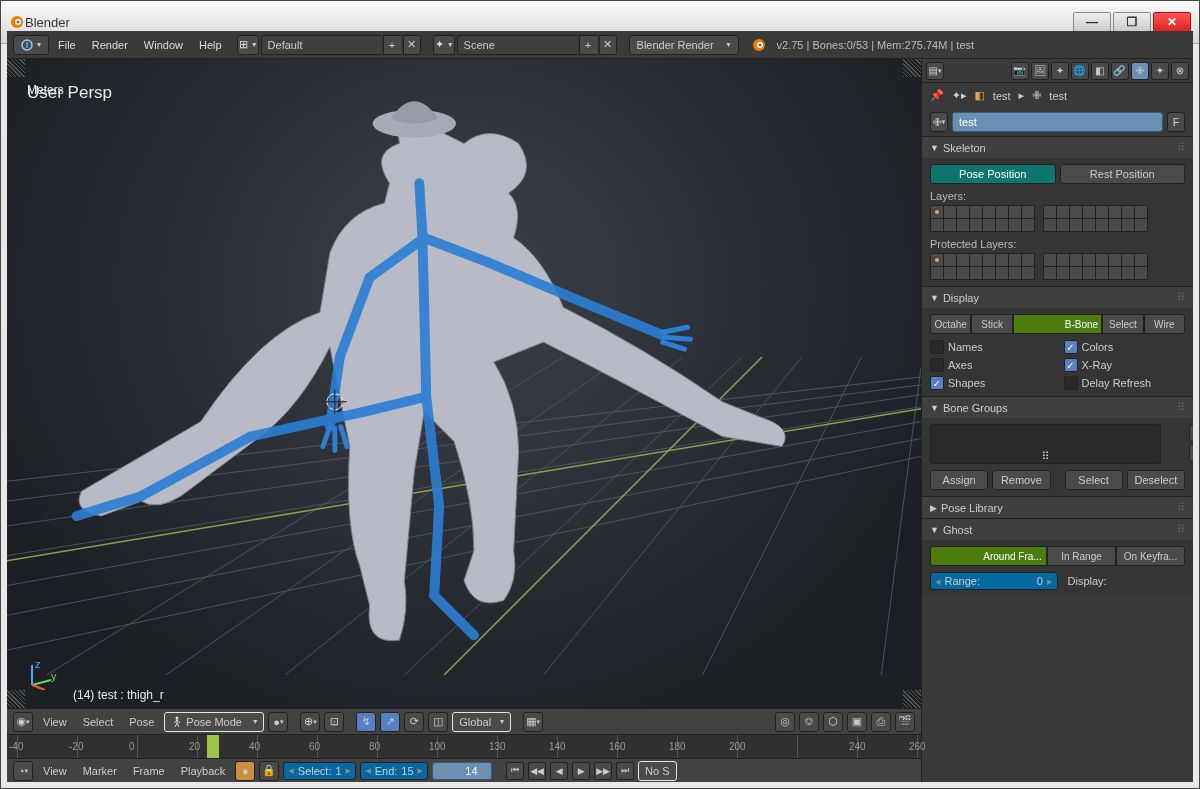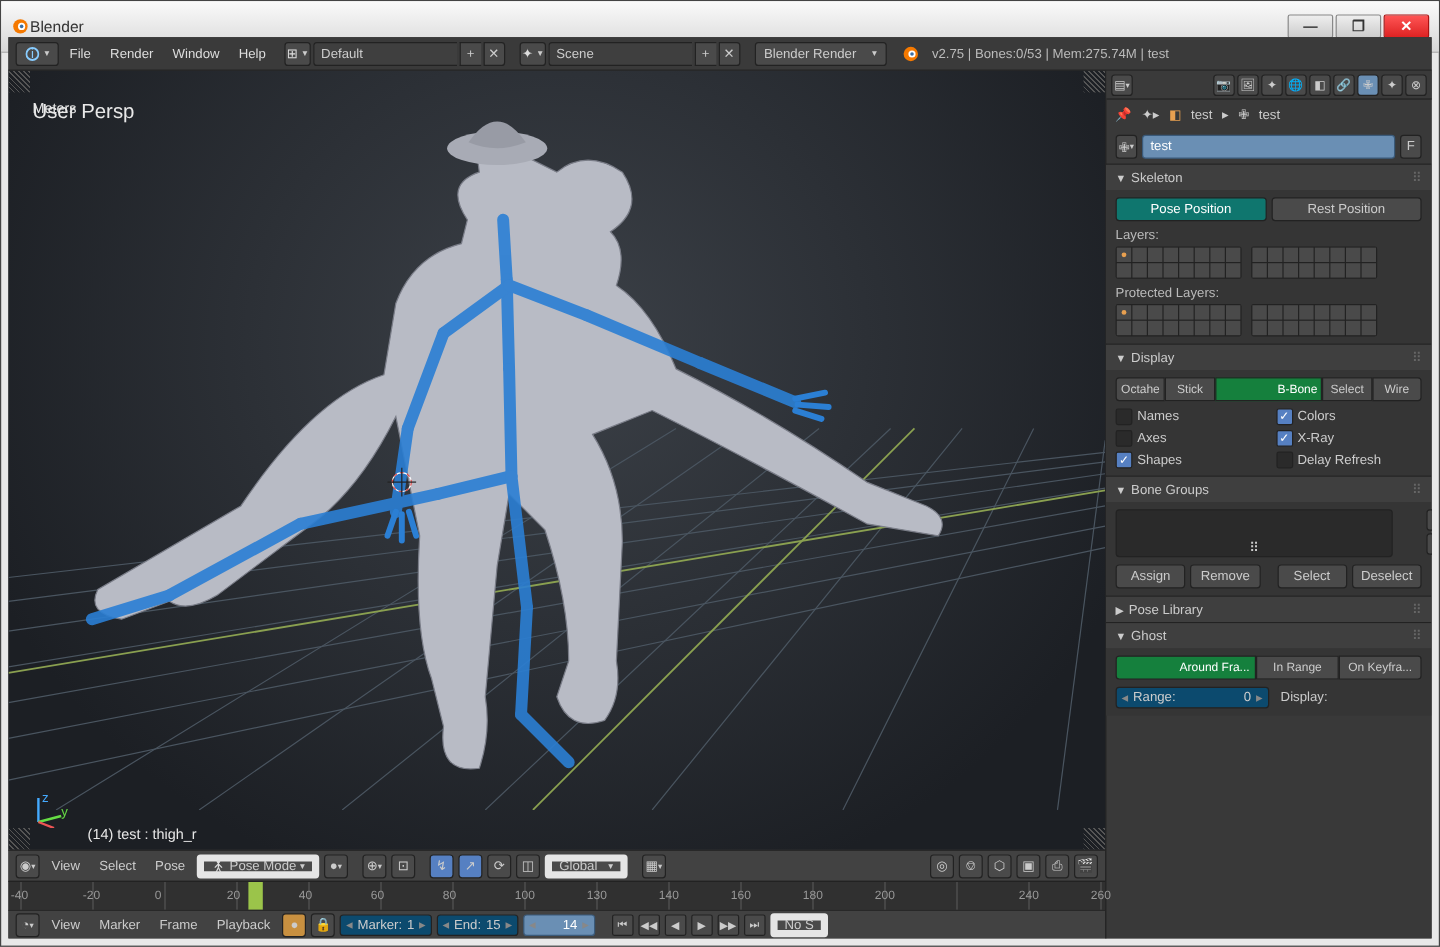--- a/index.html
+++ b/index.html
@@ -56,47 +56,47 @@
 .label { color:#bbb; margin:6px 0 3px;}
 .layer-grid { display:flex; gap:8px;}
 .layer-block { display:grid; grid-template-columns: repeat(8, 12px); grid-template-rows: repeat(2, 12px); gap:1px; background:#222; padding:1px; border-radius:2px;}
 .layer-cell { background:#4a4a4a; width:12px; height:12px;}
 .layer-cell.on::after { content:""; display:block; width:4px; height:4px; background:#e8a050; border-radius:50%; margin:4px;}
 
 .enum-row { display:flex; }
 .enum-btn { flex:1; height:20px; background:#4a4a4a; border:1px solid #222; display:flex;align-items:center;justify-content:center; font-size:10px; cursor:pointer;}
 .enum-btn:first-child{border-radius:3px 0 0 3px;}
 .enum-btn:last-child{border-radius:0 3px 3px 0;}
-.enum-btn.active{background:#15803d; color:#fff;padding-left:48px;}
+.enum-btn.active{background:#4d7c0f; color:#fff;padding-left:48px;}
 
 .check-grid { display:grid; grid-template-columns: 1fr 1fr; gap:4px 12px; margin-top:6px;}
 .check-item { display:flex; align-items:center; gap:4px;}
 .chk { width:14px; height:14px; border:1px solid #222; background:#2a2a2a; border-radius:2px; display:flex; align-items:center; justify-content:center;}
 .chk.on { background:#5680c2;}
 .chk.on::after { content:"✓"; color:#fff; font-size:10px;}
 
 .list-box { height:40px; background:#2a2a2a; border:1px solid #222; border-radius:3px; position:relative; display:flex; align-items:flex-end; justify-content:center; color:#666;}
 .list-side { position:absolute; right:-22px; top:0; display:flex; flex-direction:column; gap:2px;}
 .side-btn { width:18px; height:18px; background:#4a4a4a; border:1px solid #222; border-radius:3px; display:flex;align-items:center;justify-content:center;}
 
 
 .view-header { height:26px; background:#424242; display:flex; align-items:center; gap:4px; padding: 0 6px; border-top:1px solid #222;}
-.vh-btn { height:20px; padding:0 6px; background:#4a4a4a; border:6px solid #e5e5e5; border-radius:3px; display:inline-flex; align-items:center; gap:3px;}
+.vh-btn { height:20px; padding:0 6px; background:#4a4a4a; border:1px solid #e5e5e5; border-radius:3px; display:inline-flex; align-items:center; gap:3px;}
 .vh-btn.menu { background:transparent; border:none;}
 .vh-icon { width:20px; height:20px; background:#4a4a4a; border:1px solid #222; border-radius:3px; display:inline-flex; align-items:center; justify-content:center;}
 .vh-icon.active { background:#5680c2;}
 
 
 .timeline { height:24px; background:#303030; position:relative; border-top:1px solid #222;}
 .timeline .tick { position:absolute; top:0; bottom:0; width:1px; background:#555;}
 .timeline .num { position:absolute; top:6px; color:#999; font-size:10px;}
 .timeline .cursor { position:absolute; top:0; bottom:0; width:12px; background:#9bc44a; left:200px;}
 
 .timeline-header { height:24px; background:#424242; display:flex; align-items:center; gap:4px; padding:0 6px; border-top:1px solid #222;}
-.num-field { height:18px; background:#0c4a6e; border:1px solid #222; border-radius:3px; display:inline-flex; align-items:center; padding:0 4px; gap:4px; min-width:60px;}
+.num-field { height:18px; background:#0369a1; border:1px solid #222; border-radius:3px; display:inline-flex; align-items:center; padding:0 4px; gap:4px; min-width:60px;}
 .play-btn { width:18px; height:18px; background:#4a4a4a; border:1px solid #222; border-radius:2px; display:inline-flex; align-items:center; justify-content:center; font-size:9px;}
 
 svg.logo-svg { width:16px; height:16px;}
 .tri-left::before{content:"◂";color:#888;}
 .tri-right::after{content:"▸";color:#888;}
 </style>
 </head>
 <body>
 
 <div class="window-frame">
@@ -323,21 +323,21 @@
 
         <div class="timeline-header">
           <div class="vh-icon">◔<span style="font-size:7px">▾</span></div>
           <div class="vh-btn menu">View</div>
           <div class="vh-btn menu">Marker</div>
           <div class="vh-btn menu">Frame</div>
           <div class="vh-btn menu">Playback</div>
           <div class="vh-icon" style="background:#c89040">●</div>
           <div class="vh-icon">🔒</div>
           <div class="num-field tri-left tri-right">
-              <span>Marker:</span>
+              <span>Select:</span>
               <span style="margin-left:auto">1</span>
             </div>
           <div class="num-field tri-left tri-right">
               <span>End:</span>
               <span style="margin-left:auto">15</span>
             </div>
           <div class="num-field tri-left tri-right" style="background:#6a8fb4;border-color:#3a5a7a;">
               <span style="margin-left:auto;color:#fff">14</span>
             </div>
           <div style="width:6px"></div>

